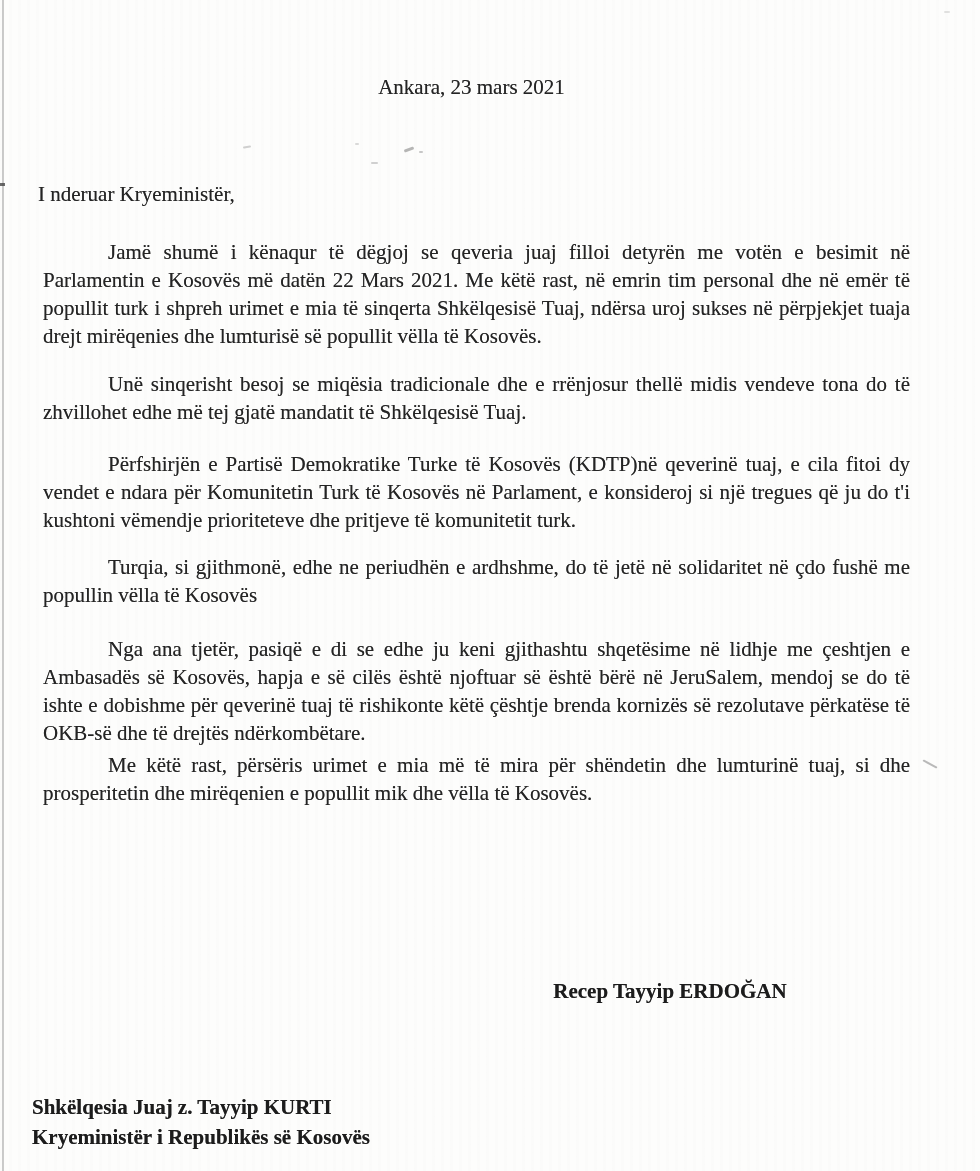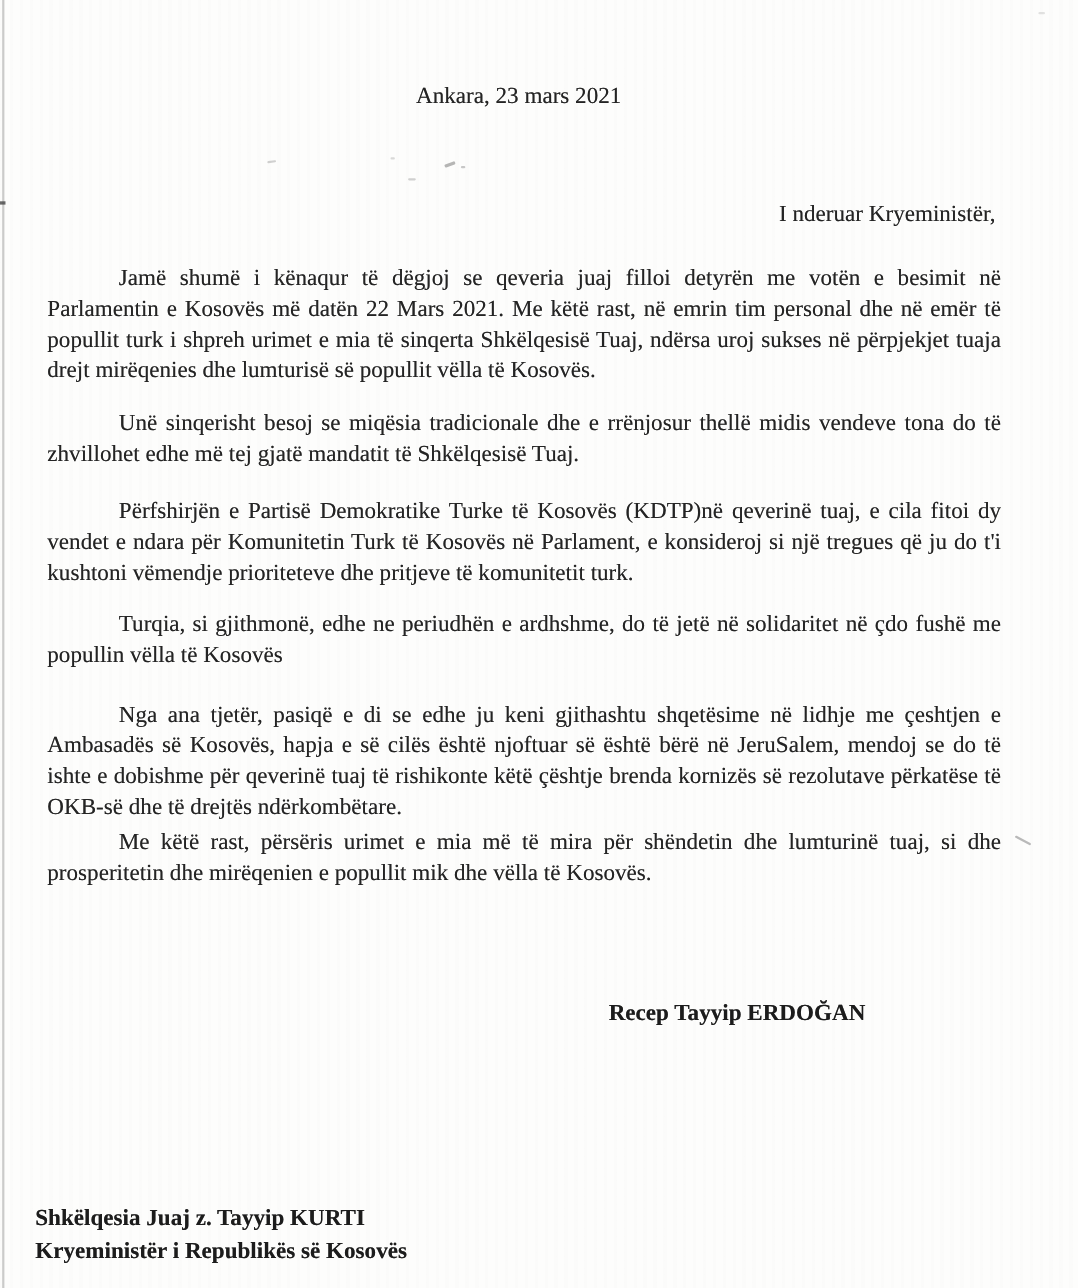--- a/index.html
+++ b/index.html
@@ -19,41 +19,40 @@
   }
 
   
   .tex {
     position: absolute;
     left: 38px;
     width: 867px;
     font-size: 21px;
     line-height: 28px;
     text-shadow: 0 0 0.5px rgba(40,40,40,0.55);
-    text-align: right;
   }
   .date-line   { top: 73px;  text-align: center; }
   .salutation  { top: 180px; }
   .para {
     margin: 5px;
     text-align: justify;
     text-indent: 65px;
     hyphens: none;
   }
   .p1 { top: 233px; }
   .p2 { top: 365px; }
   .p3 { top: 445px; }
   .p4 { top: 548px; }
   .p5 { top: 630px; }
   .p6 { top: 746px; }
 
   .signature {
     position: absolute;
     left: 540px;
-    top: 905px;
+    top: 976px;
     width: 260px;
     font-size: 21px;
     line-height: 30px;
     font-weight: bold;
     text-align: center;
     color: #1c1c1c;
     text-shadow: 0 0 0.6px rgba(20,20,20,0.6);
   }
   .signature .sig-title { margin-right: 46px; }
 

